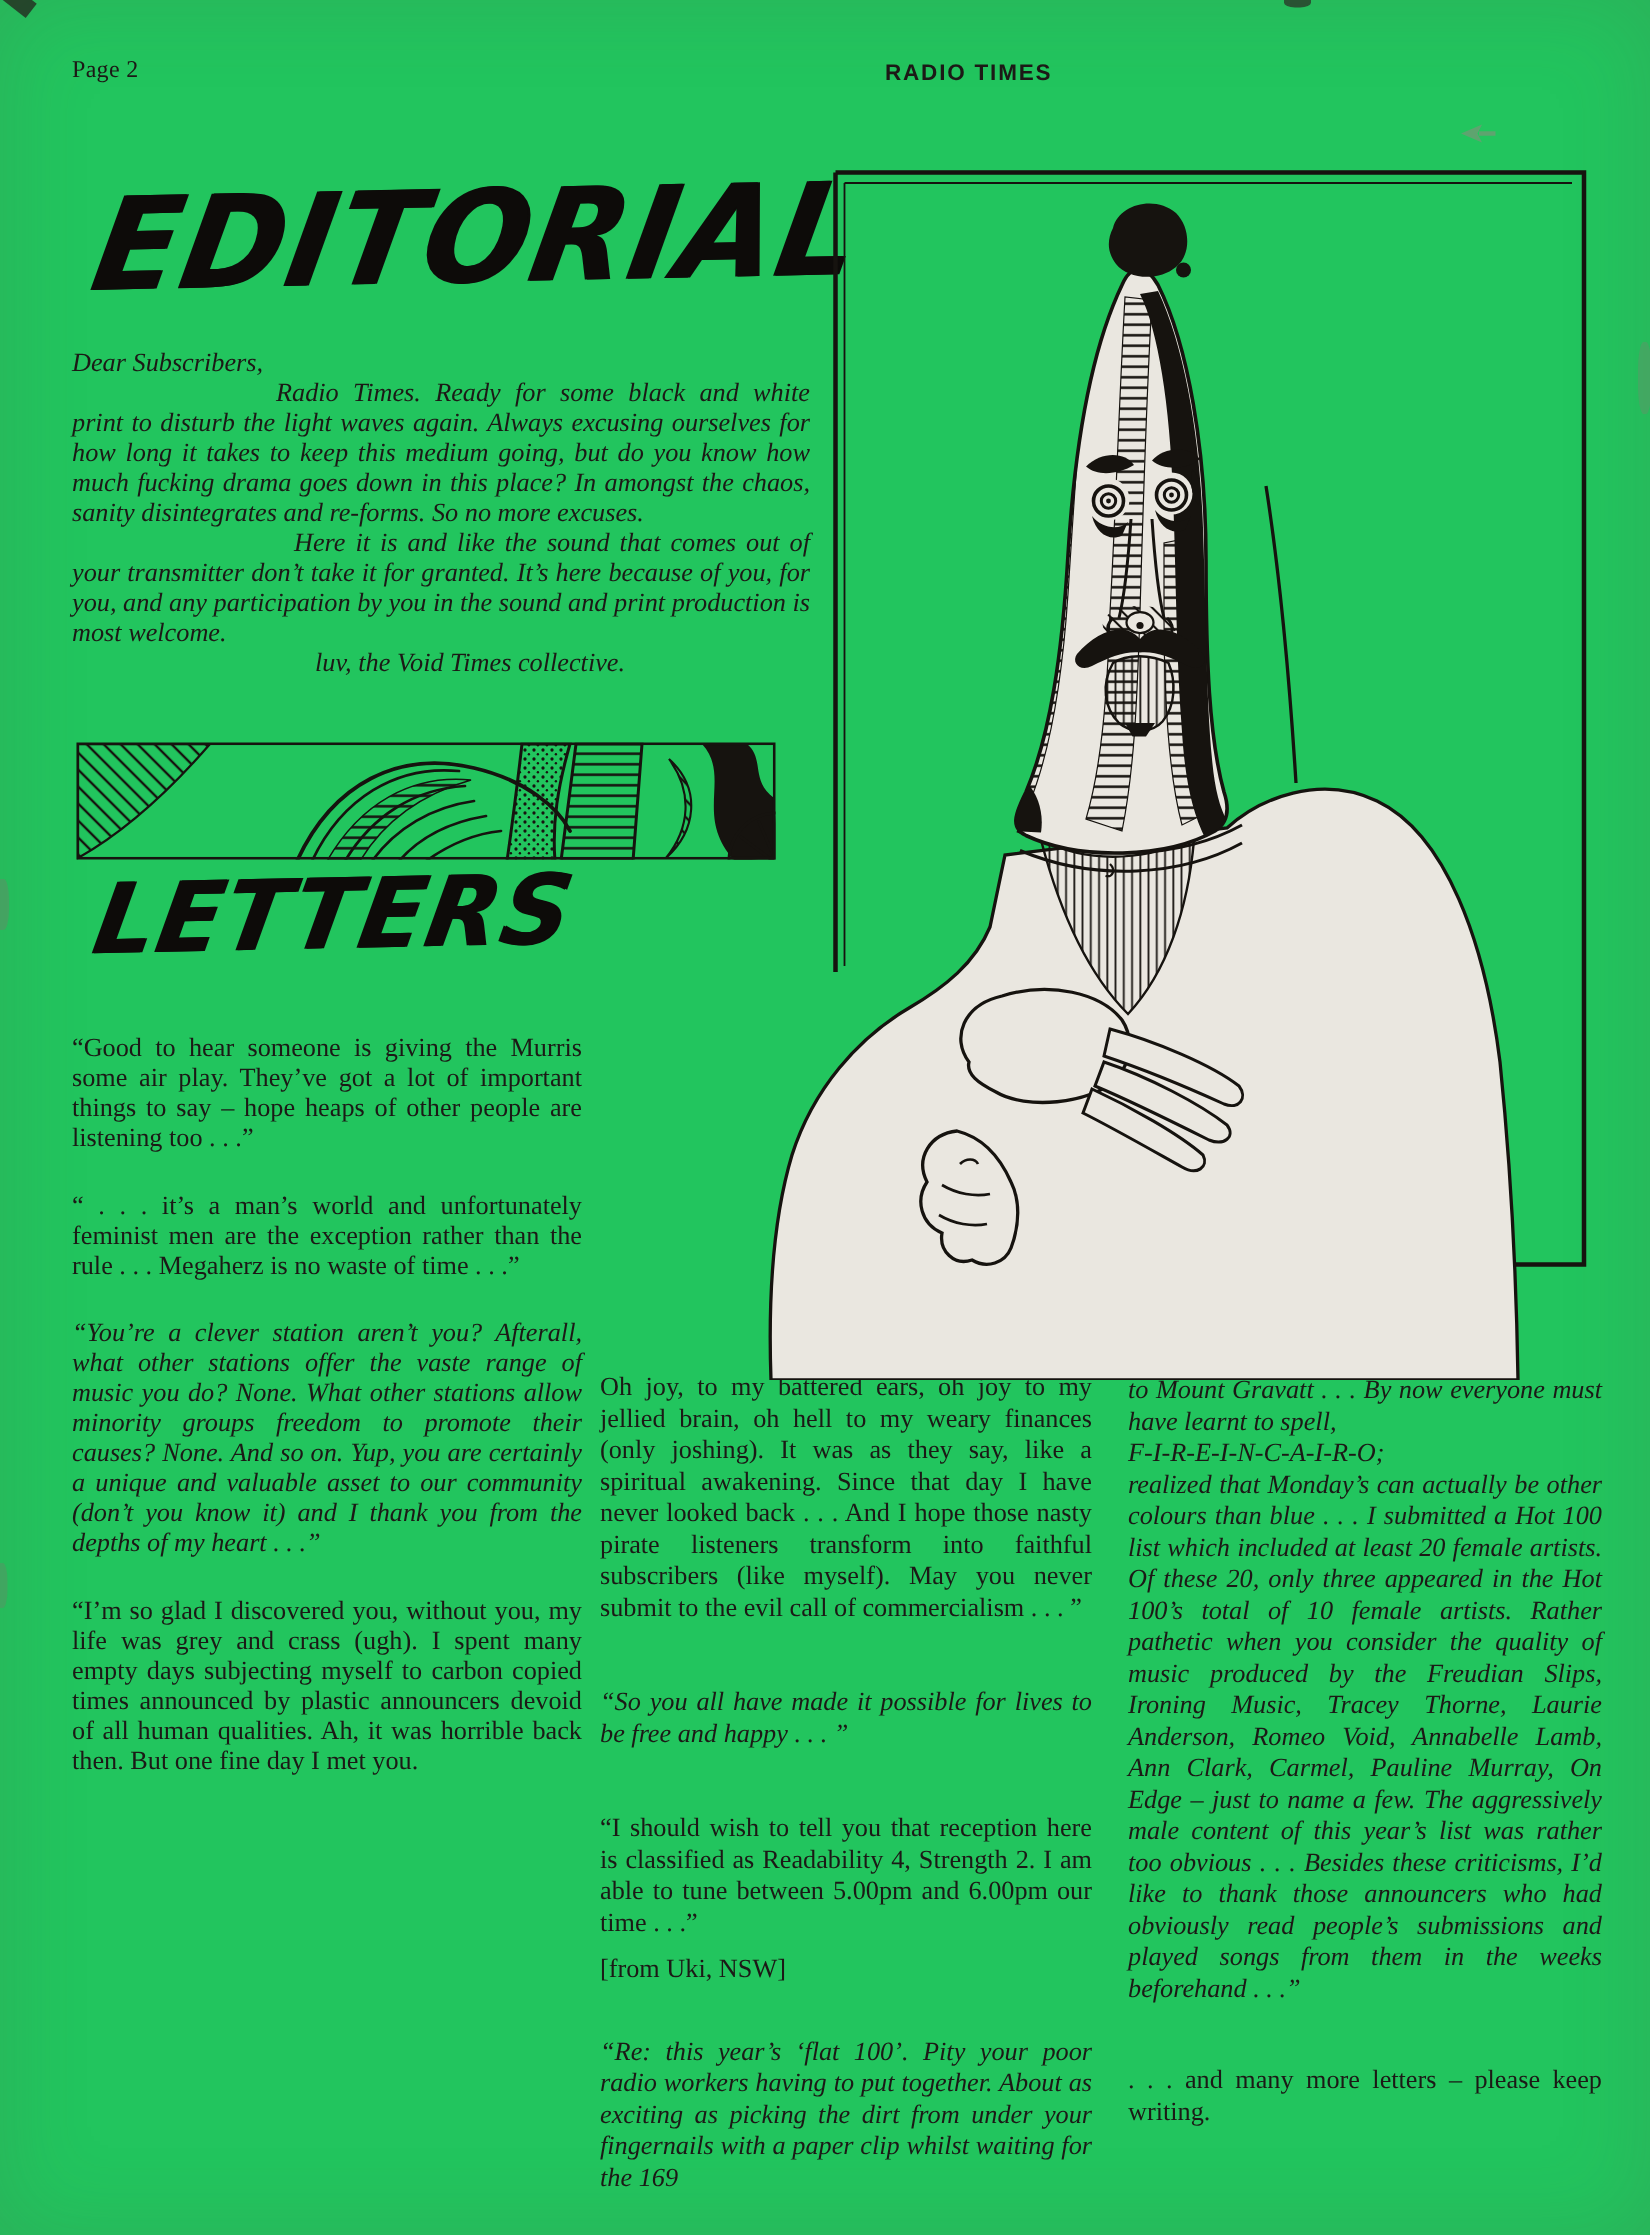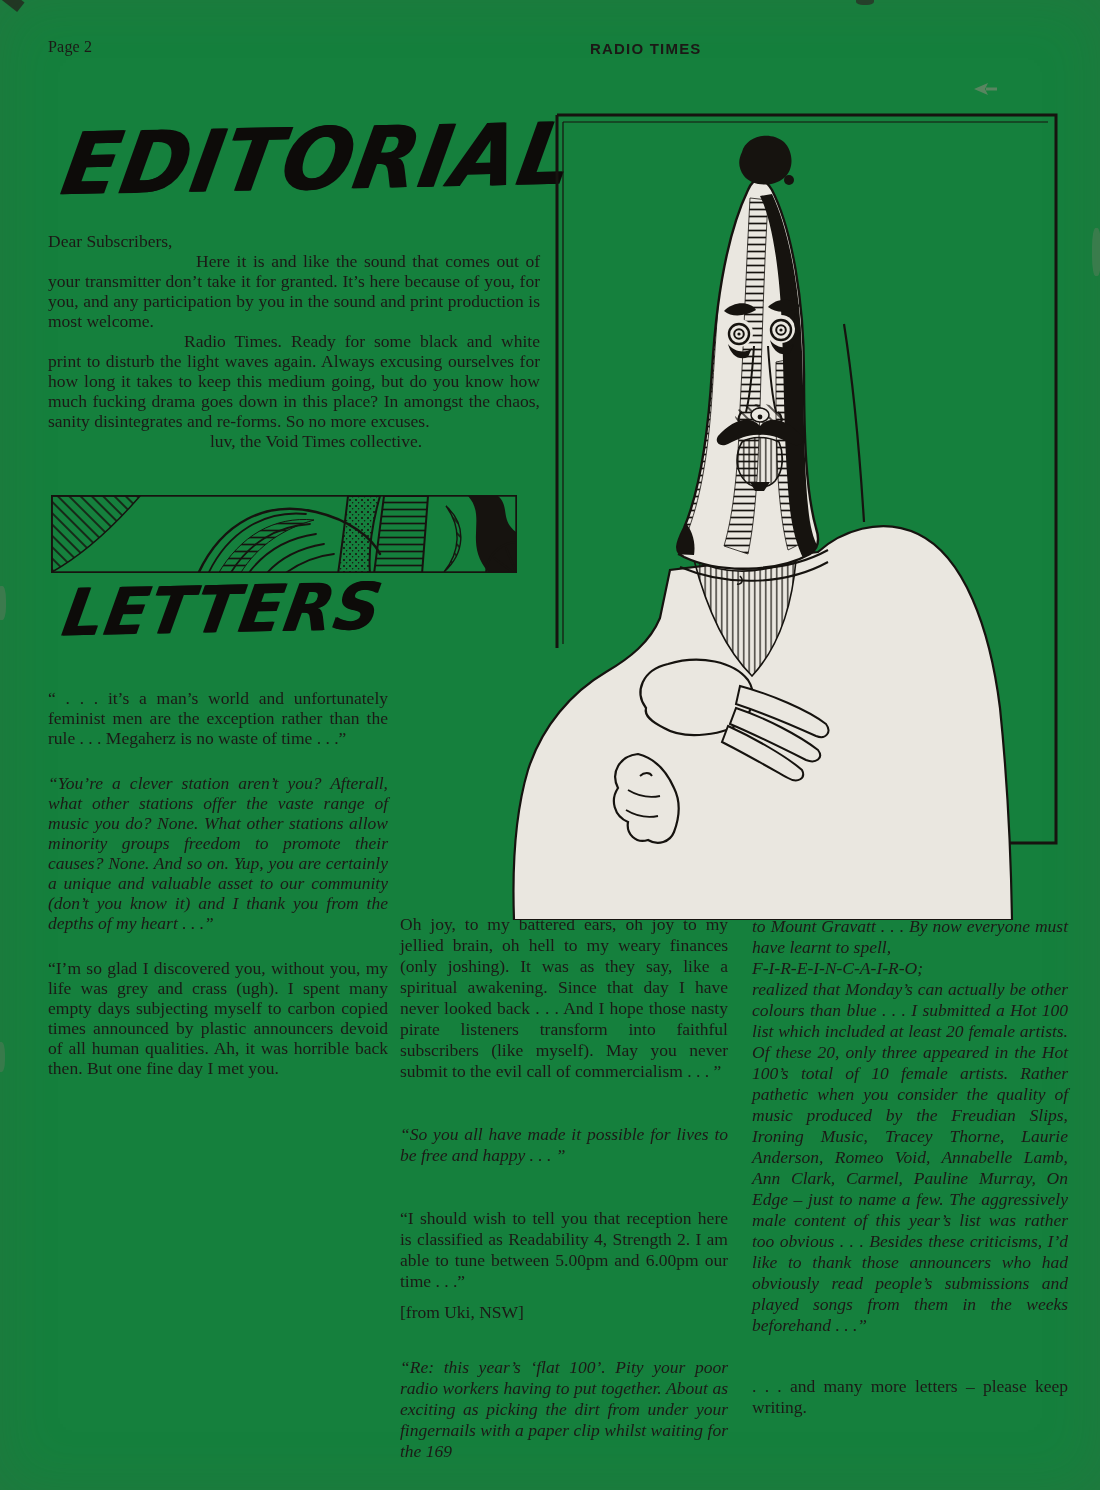--- a/index.html
+++ b/index.html
@@ -1,39 +1,39 @@
 <!DOCTYPE html>
 <html><head>
 <meta charset="utf-8">
 <title>Radio Times — Page 2</title>
 <style>
   html,body{margin:0;padding:0;background:#b8b4aa;}
   .page{
     position:relative;width:1100px;height:1490px;margin:0 auto;
-    background:#15803d;overflow:hidden;color:#1c1916;
+    background:#22c55e;overflow:hidden;color:#1c1916;
     font-family:"Liberation Serif", serif;
     box-shadow:inset 0 0 60px rgba(90,85,70,.18);
   }
   
   .pagenum{position:absolute;left:48px;top:38px;font-size:16px;letter-spacing:.2px;}
   .masthead{position:absolute;left:590px;top:40px;font-family:"Liberation Sans",sans-serif;
     font-weight:700;font-size:15px;letter-spacing:1.2px;}
   
   .brush{
     position:absolute;font-family:"DejaVu Sans",sans-serif;font-weight:900;font-style:italic;
     color:#0d0b09;transform-origin:0 100%;transform:skewX(-11deg) rotate(-1.2deg) scaleY(1.05);
     letter-spacing:2px;text-shadow:1.5px 0 0 #0d0b09;white-space:nowrap;line-height:1;
   }
   #editorial-heading{left:56px;top:126px;font-size:82px;}
   #letters-heading{left:58px;top:584px;font-size:62px;}
   
   .textcol{position:absolute;text-align:justify;font-size:17.5px;line-height:20px;}
   .textcol p{margin:0 0 24px 0;}
   .i{font-style:italic;}
-  #editorial-body{left:48px;top:231px;width:492px;}
+  #editorial-body{left:48px;top:231px;width:492px;font-style:italic;}
   #editorial-body p{margin:0;}
   #ed-p1{text-indent:136px;}
   #ed-p2{text-indent:148px;}
   #ed-signoff{margin-left:162px !important;}
   #col-left{left:48px;top:688px;width:340px;}
   #col-left p{margin-bottom:25px;}
   #col-mid{left:400px;top:914px;width:328px;line-height:21px;}
   #col-mid .sp{margin-bottom:42px;}
   .attrib{text-align:left;margin:-14px 6px 34px 0 !important;}
   #col-right{left:752px;top:916px;width:316px;line-height:21px;}
@@ -56,22 +56,22 @@
 
 <div class="page">
 
   <div class="pagenum">Page 2</div>
   <div class="masthead">RADIO TIMES</div>
 
   <div id="editorial-heading" class="brush">EDITORIAL</div>
 
   <div id="editorial-body" class="textcol">
     <p>Dear Subscribers,</p>
+    <p id="ed-p1">Radio Times. Ready for some black and white print to disturb the light waves again. Always excusing ourselves for how long it takes to keep this medium going, but do you know how much fucking drama goes down in this place? In amongst the chaos, sanity disintegrates and re-forms. So no more excuses.</p>
     <p id="ed-p2">Here it is and like the sound that comes out of your transmitter don’t take it for granted. It’s here because of you, for you, and any participation by you in the sound and print production is most welcome.</p>
-    <p id="ed-p1">Radio Times. Ready for some black and white print to disturb the light waves again. Always excusing ourselves for how long it takes to keep this medium going, but do you know how much fucking drama goes down in this place? In amongst the chaos, sanity disintegrates and re-forms. So no more excuses.</p>
     <p id="ed-signoff">luv, the Void Times collective.</p>
   </div>
 
   <svg id="ornament" width="472" height="84" viewBox="0 0 472 84">
     <defs>
       <pattern id="o-hl" width="7" height="7" patternUnits="userSpaceOnUse">
           <path d="M0 3.5 H7" stroke="#16130f" stroke-width="1.7"></path>
         </pattern>
       <pattern id="o-dg" width="8" height="8" patternUnits="userSpaceOnUse" patternTransform="rotate(45)">
           <path d="M0 4 H8" stroke="#16130f" stroke-width="1.6"></path>
@@ -99,20 +99,21 @@
       <path d="M420 4 C440 26 414 52 442 82 L468 82 L468 40 C452 28 462 14 450 4 Z" fill="#16130f"></path>
       <path d="M438 82 A32 32 0 0 1 469 50" fill="none" stroke="#16130f" stroke-width="2"></path>
       <path d="M470 84 L440 80 M470 84 L446 66 M470 84 L458 56 M470 84 L468 52" stroke="#16130f" stroke-width="2"></path>
       <rect x="3" y="3" width="466" height="78" fill="none" stroke="#16130f" stroke-width="3.4"></rect>
     </g>
   </svg>
 
   <div id="letters-heading" class="brush">LETTERS</div>
 
   <div id="col-left" class="textcol">
+    <p>“Good to hear someone is giving the Murris some air play. They’ve got a lot of important things to say – hope heaps of other people are listening too . . .”</p>
     <p>“ . . . it’s a man’s world and unfortunately feminist men are the exception rather than the rule . . . Megaherz is no waste of time . . .”</p>
     <p class="i">“You’re a clever station aren’t you? Afterall, what other stations offer the vaste range of music you do? None. What other stations allow minority groups freedom to promote their causes? None. And so on. Yup, you are certainly a unique and valuable asset to our community (don’t you know it) and I thank you from the depths of my heart . . .”</p>
     <p>“I’m so glad I discovered you, without you, my life was grey and crass (ugh). I spent many empty days subjecting myself to carbon copied times announced by plastic announcers devoid of all human qualities. Ah, it was horrible back then. But one fine day I met you.</p>
   </div>
 
   <div id="col-mid" class="textcol">
     <p class="sp">Oh joy, to my battered ears, oh joy to my jellied brain, oh hell to my weary finances (only joshing). It was as they say, like a spiritual awakening. Since that day I have never looked back . . . And I hope those nasty pirate listeners transform into faithful subscribers (like myself). May you never submit to the evil call of commercialism . . . ”</p>
     <p class="i sp">“So you all have made it possible for lives to be free and happy . . . ”</p>
     <p>“I should wish to tell you that reception here is classified as Readability 4, Strength 2. I am able to tune between 5.00pm and 6.00pm our time . . .”</p>
     <p class="attrib">[from Uki, NSW]</p>

